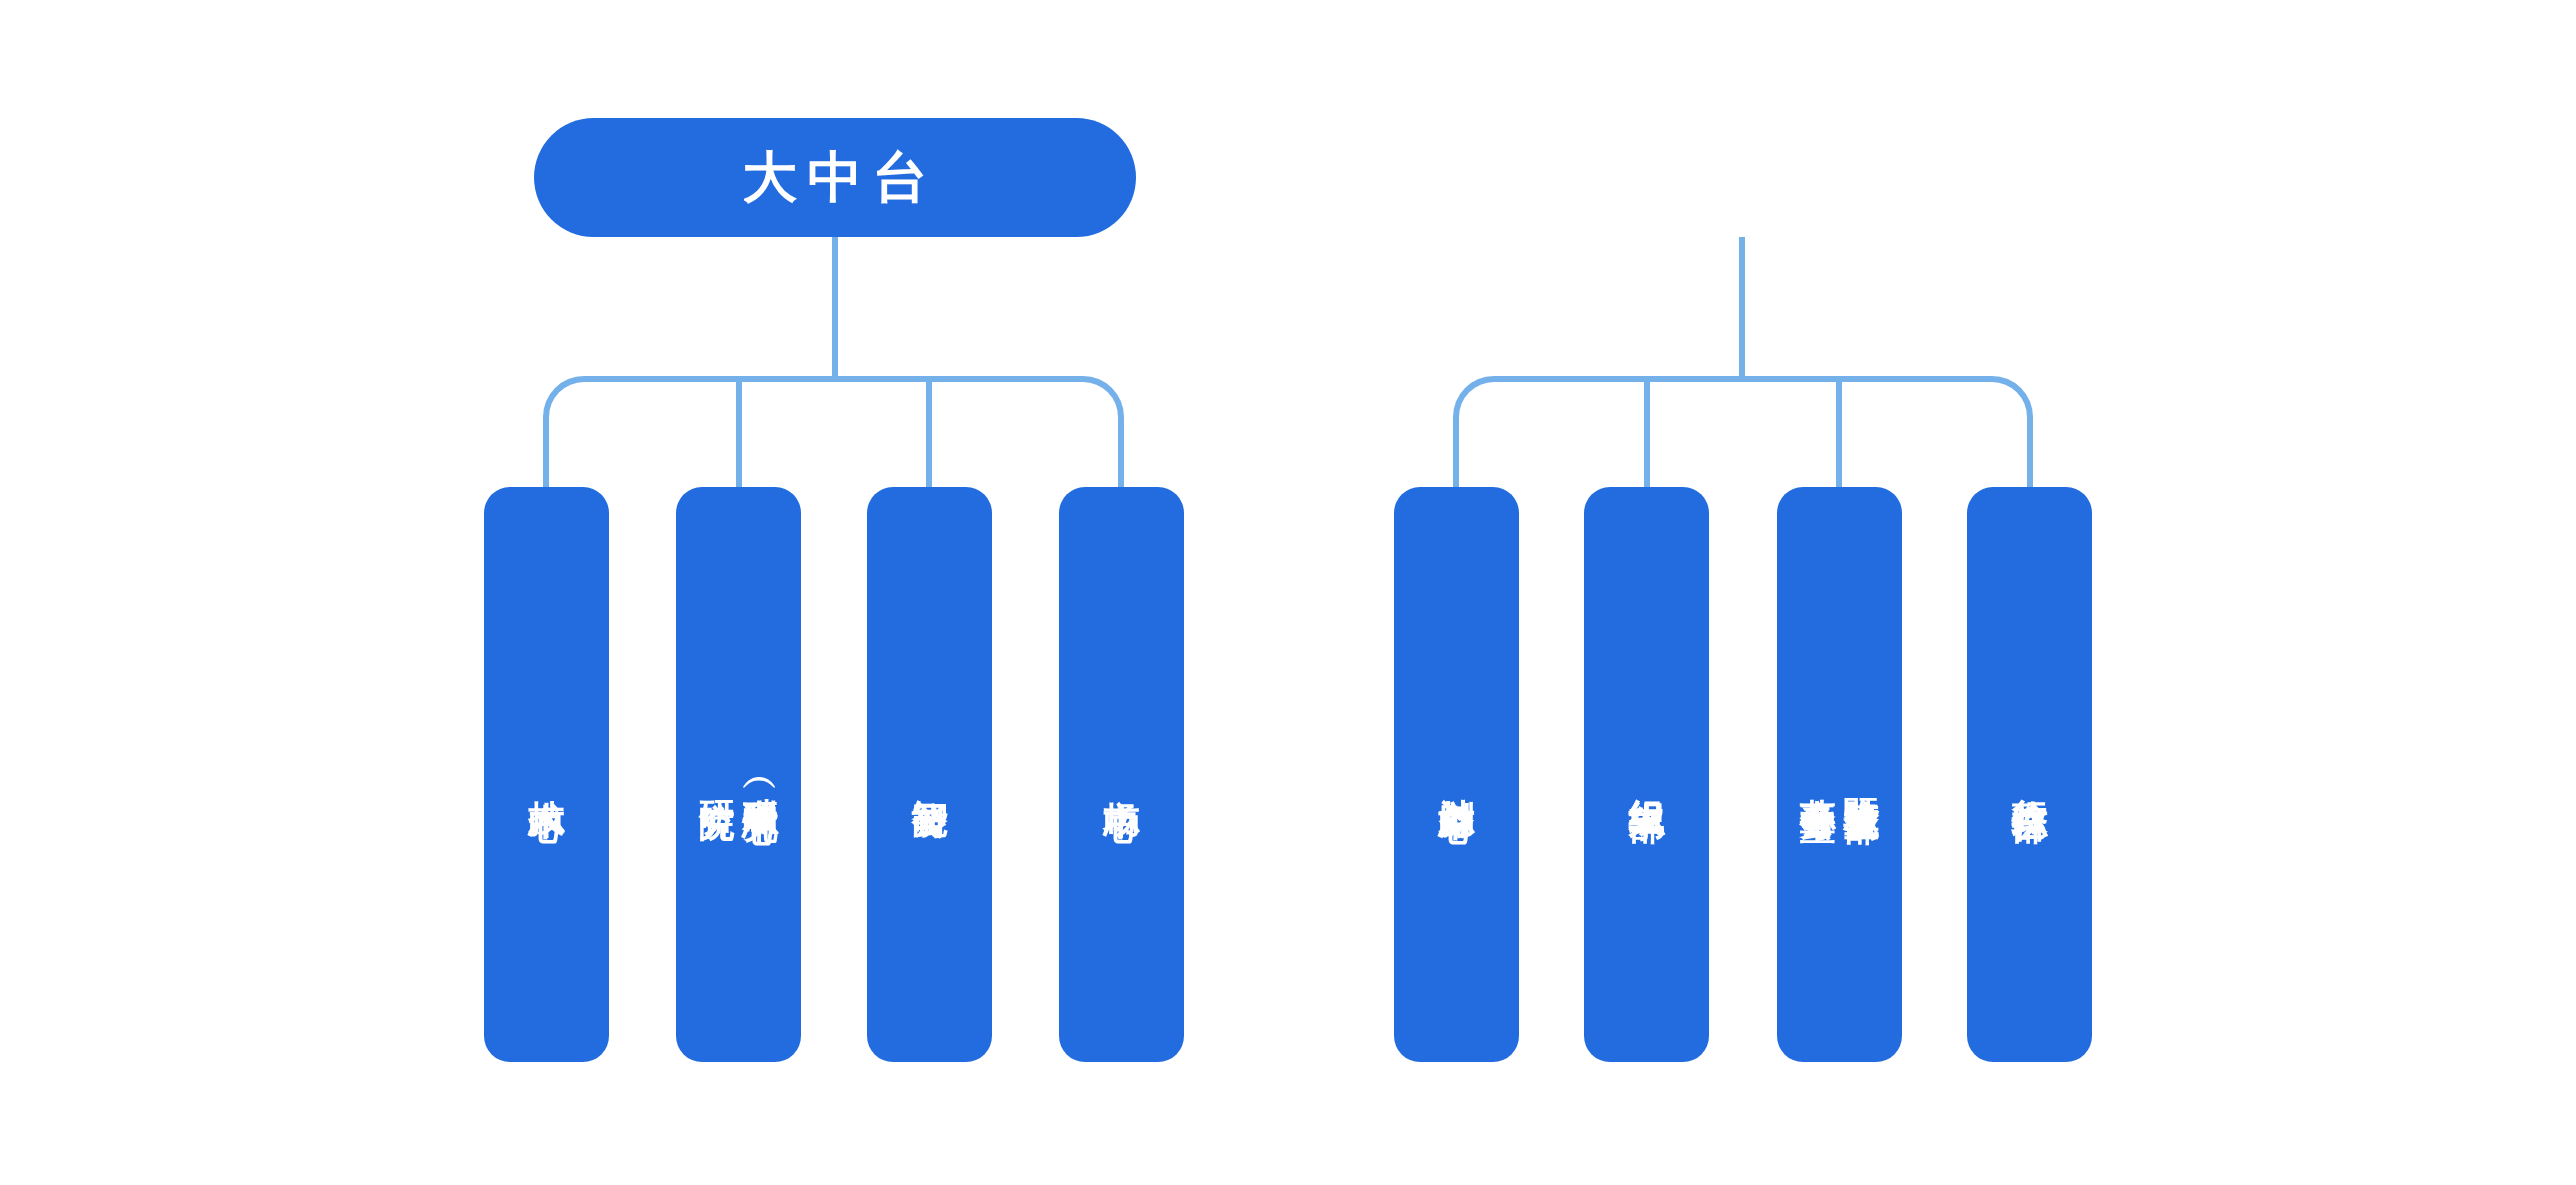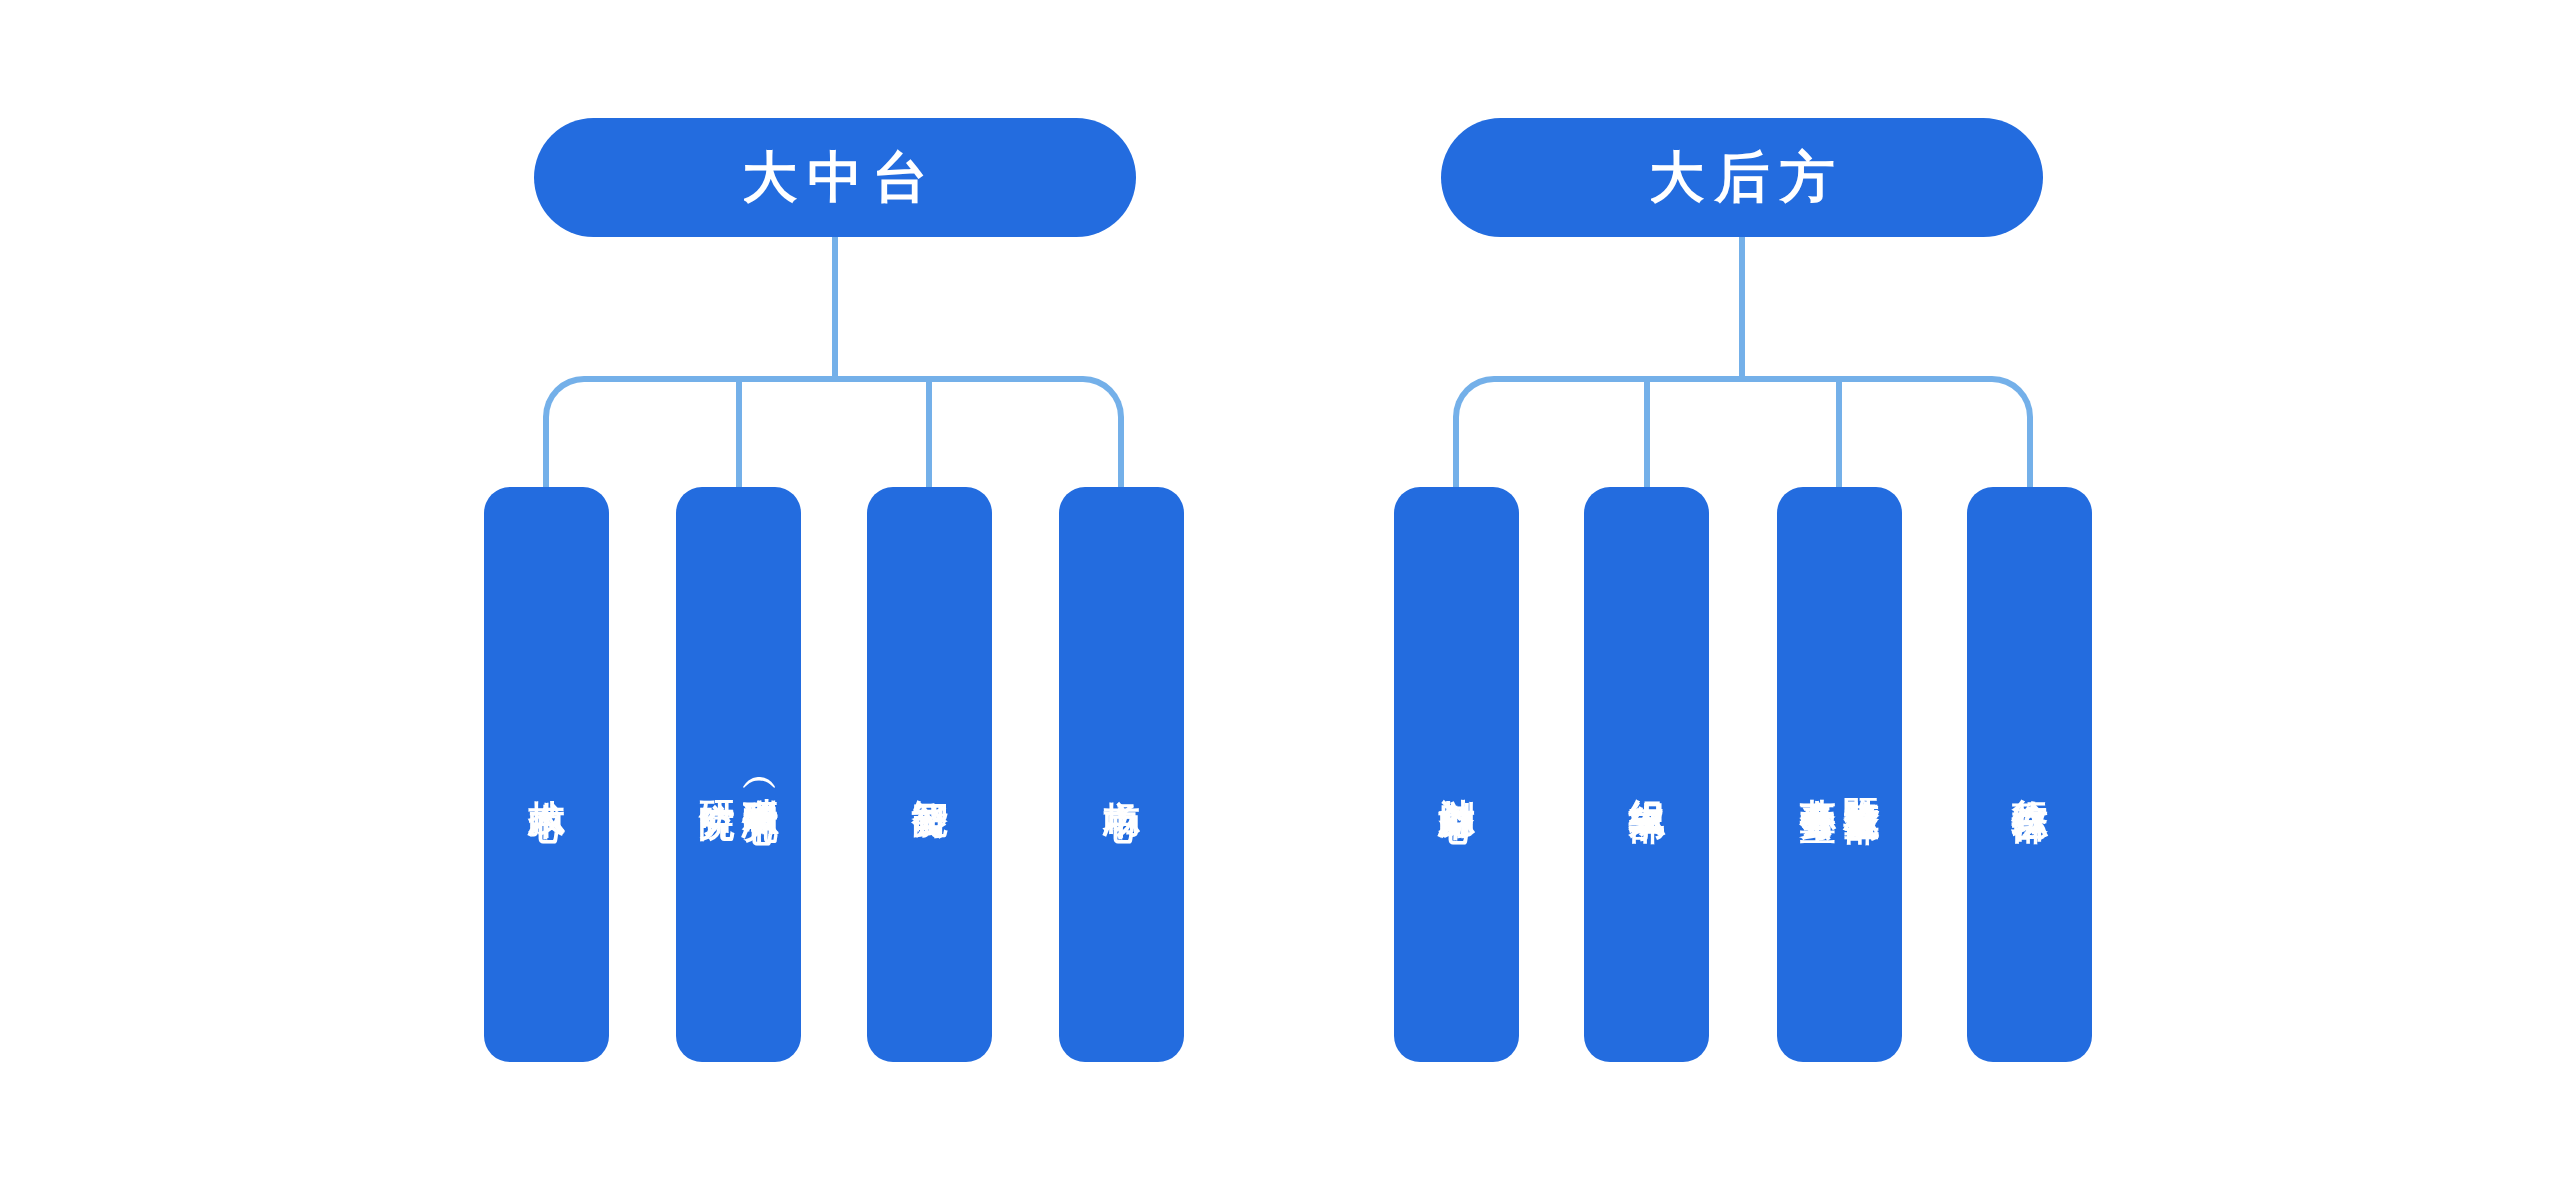--- a/index.html
+++ b/index.html
@@ -81,23 +81,20 @@
     <div class="child" style="left: 867px; top: 487px; width: 125px; height: 575px;">
       <span class="vline">智能公司</span>
     </div>
     <div class="child" style="left: 1059px; top: 487px; width: 125px; height: 575px;">
       <span class="vline">市场中心</span>
     </div>
     <div class="conn" style="left: 1739px; top: 237px; width: 6px; height: 145px;"></div>
     <div class="bracket" style="left: 1453px; top: 376px; width: 580px; height: 111px;"></div>
     <div class="conn" style="left: 1644px; top: 376px; width: 6px; height: 111px;"></div>
     <div class="conn" style="left: 1836px; top: 376px; width: 6px; height: 111px;"></div>
-    <div class="pill" style="left: 1441px; top: 118px; width: 602px; height: 119px;">
-      <span class="pill-label">大后方</span>
-    </div>
     <div class="child" style="left: 1394px; top: 487px; width: 125px; height: 575px;">
       <span class="vline">计划财务中心</span>
     </div>
     <div class="child" style="left: 1584px; top: 487px; width: 125px; height: 575px;">
       <span class="vline">组织人事部</span>
     </div>
     <div class="child" style="left: 1777px; top: 487px; width: 125px; height: 575px;">
       <span class="vline">董事会办公室</span>
       <span class="vline">暨监督检查部</span>
     </div>

